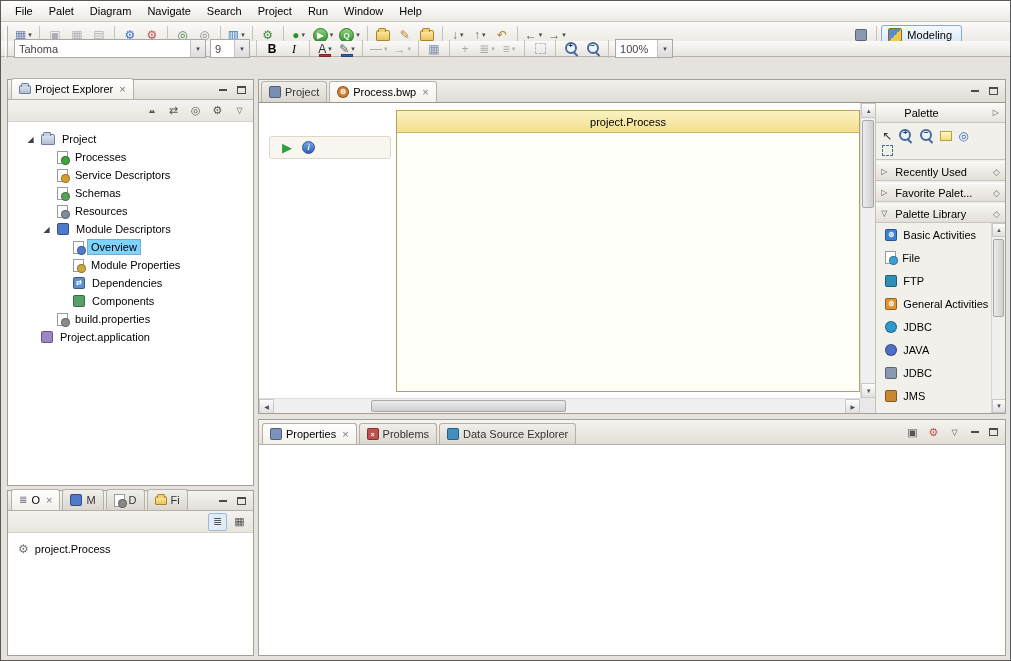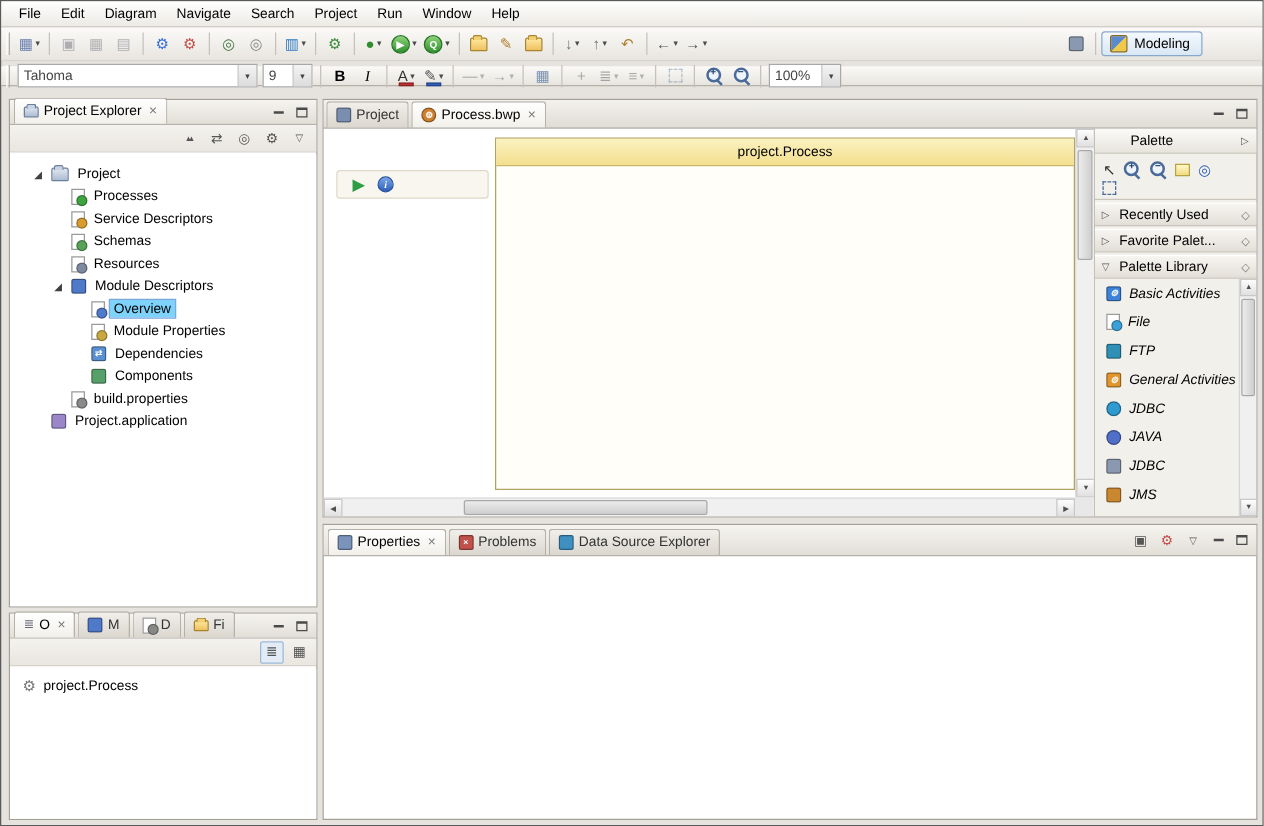--- a/index.html
+++ b/index.html
@@ -7,21 +7,21 @@
   body { font-family:"Liberation Sans", sans-serif; font-size:11px; color:#000; background:#e6e3de; }
   #window { position:relative; width:1011px; height:661px; border:1px solid #5a5a5a; background:#e6e3de; overflow:hidden; }
 
   
   .menubar { position:absolute; left:0; top:0; right:0; height:21px; background:linear-gradient(#ffffff,#edeae5); border-bottom:1px solid #cac7c0; display:flex; align-items:stretch; padding-left:6px; }
   .menu-item { padding:0 8px; display:flex; align-items:center; cursor:default; }
 
   
   .tbrow { position:absolute; left:0; right:0; display:flex; align-items:center; background:linear-gradient(#fbfaf8,#e8e5df); }
   .tbrow1 { top:21px; height:27px; border-bottom:1px solid #d8d5ce; }
-  .tbrow2 { top:52px; height:16px; border-bottom:1px solid #b5b1a9; }
+  .tbrow2 { top:40px; height:16px; border-bottom:1px solid #b5b1a9; }
   .grip { width:3px; height:18px; margin:0 4px; border-left:1px solid #ffffff; border-right:1px solid #b4b0a8; }
   .sep { width:1px; height:18px; background:#c6c2bb; margin:0 4px; flex:none; }
   .tbi { position:relative; height:22px; min-width:22px; padding:0 2px; display:flex; align-items:center; justify-content:center; border:1px solid transparent; border-radius:2px; flex:none; }
   .g { font-size:12px; line-height:1; }
   .dd { font-size:7px; color:#4a4a4a; margin-left:2px; }
   .dis { opacity:.38; }
   .cbar { position:absolute; left:4px; bottom:2px; width:12px; height:3px; border:1px solid rgba(0,0,0,.3); }
 
   .combo { height:19px; background:#fff; border:1px solid #a8a8a8; display:flex; align-items:center; margin:0 2px; flex:none; }
   .combo .cv { padding:0 4px; flex:1; color:#444; }
@@ -94,39 +94,39 @@
 
   
   .palette { width:129px; background:#f2f0eb; display:flex; flex-direction:column; }
   .phead { height:20px; background:linear-gradient(#fcfbf9,#e7e4dd); border-bottom:1px solid #c9c5bd; display:flex; align-items:center; padding:0 6px 0 28px; }
   .phead .pa { margin-left:auto; font-size:8px; color:#555; }
   .ptools { border-bottom:1px solid #c9c5bd; padding:4px 4px 2px 4px; }
   .ptrow { display:flex; align-items:center; gap:6px; padding:1px 2px; }
   .psec { height:19px; display:flex; align-items:center; gap:4px; padding:0 5px; background:linear-gradient(#f7f5f1,#e3dfd8); border-top:1px solid #ffffff; border-bottom:1px solid #c9c5bd; margin-top:2px; white-space:nowrap; overflow:hidden; }
   .psec .sa { font-size:8px; color:#555; width:10px; flex:none; }
   .psec .pin { margin-left:auto; font-size:9px; color:#777; flex:none; }
-  .pitems { position:relative; flex:1; overflow:hidden;font-style:italic; }
+  .pitems { position:relative; flex:1; overflow:hidden; }
   .pitem { height:23px; display:flex; align-items:center; gap:6px; padding-left:9px; padding-right:16px; white-space:nowrap; overflow:hidden; }
   .psb { position:absolute; top:0; right:0; bottom:0; width:14px; background:#f0f0f0; border-left:1px solid #d5d5d5; }
 
   
   .propmsg { padding:40px 0 0 13px; color:#000; }
 
   .outline-item { display:flex; align-items:center; gap:6px; padding:8px 0 0 10px; }
 
   .lbl { white-space:nowrap; }
 </style>
 </head>
 <body>
 
 <div id="window">
 
   <div class="menubar">
     <div class="menu-item">File</div>
-    <div class="menu-item">Edit</div>
+    <div class="menu-item">Palet</div>
     <div class="menu-item">Diagram</div>
     <div class="menu-item">Navigate</div>
     <div class="menu-item">Search</div>
     <div class="menu-item">Project</div>
     <div class="menu-item">Run</div>
     <div class="menu-item">Window</div>
     <div class="menu-item">Help</div>
   </div>
 
   <div class="tbrow tbrow1">

